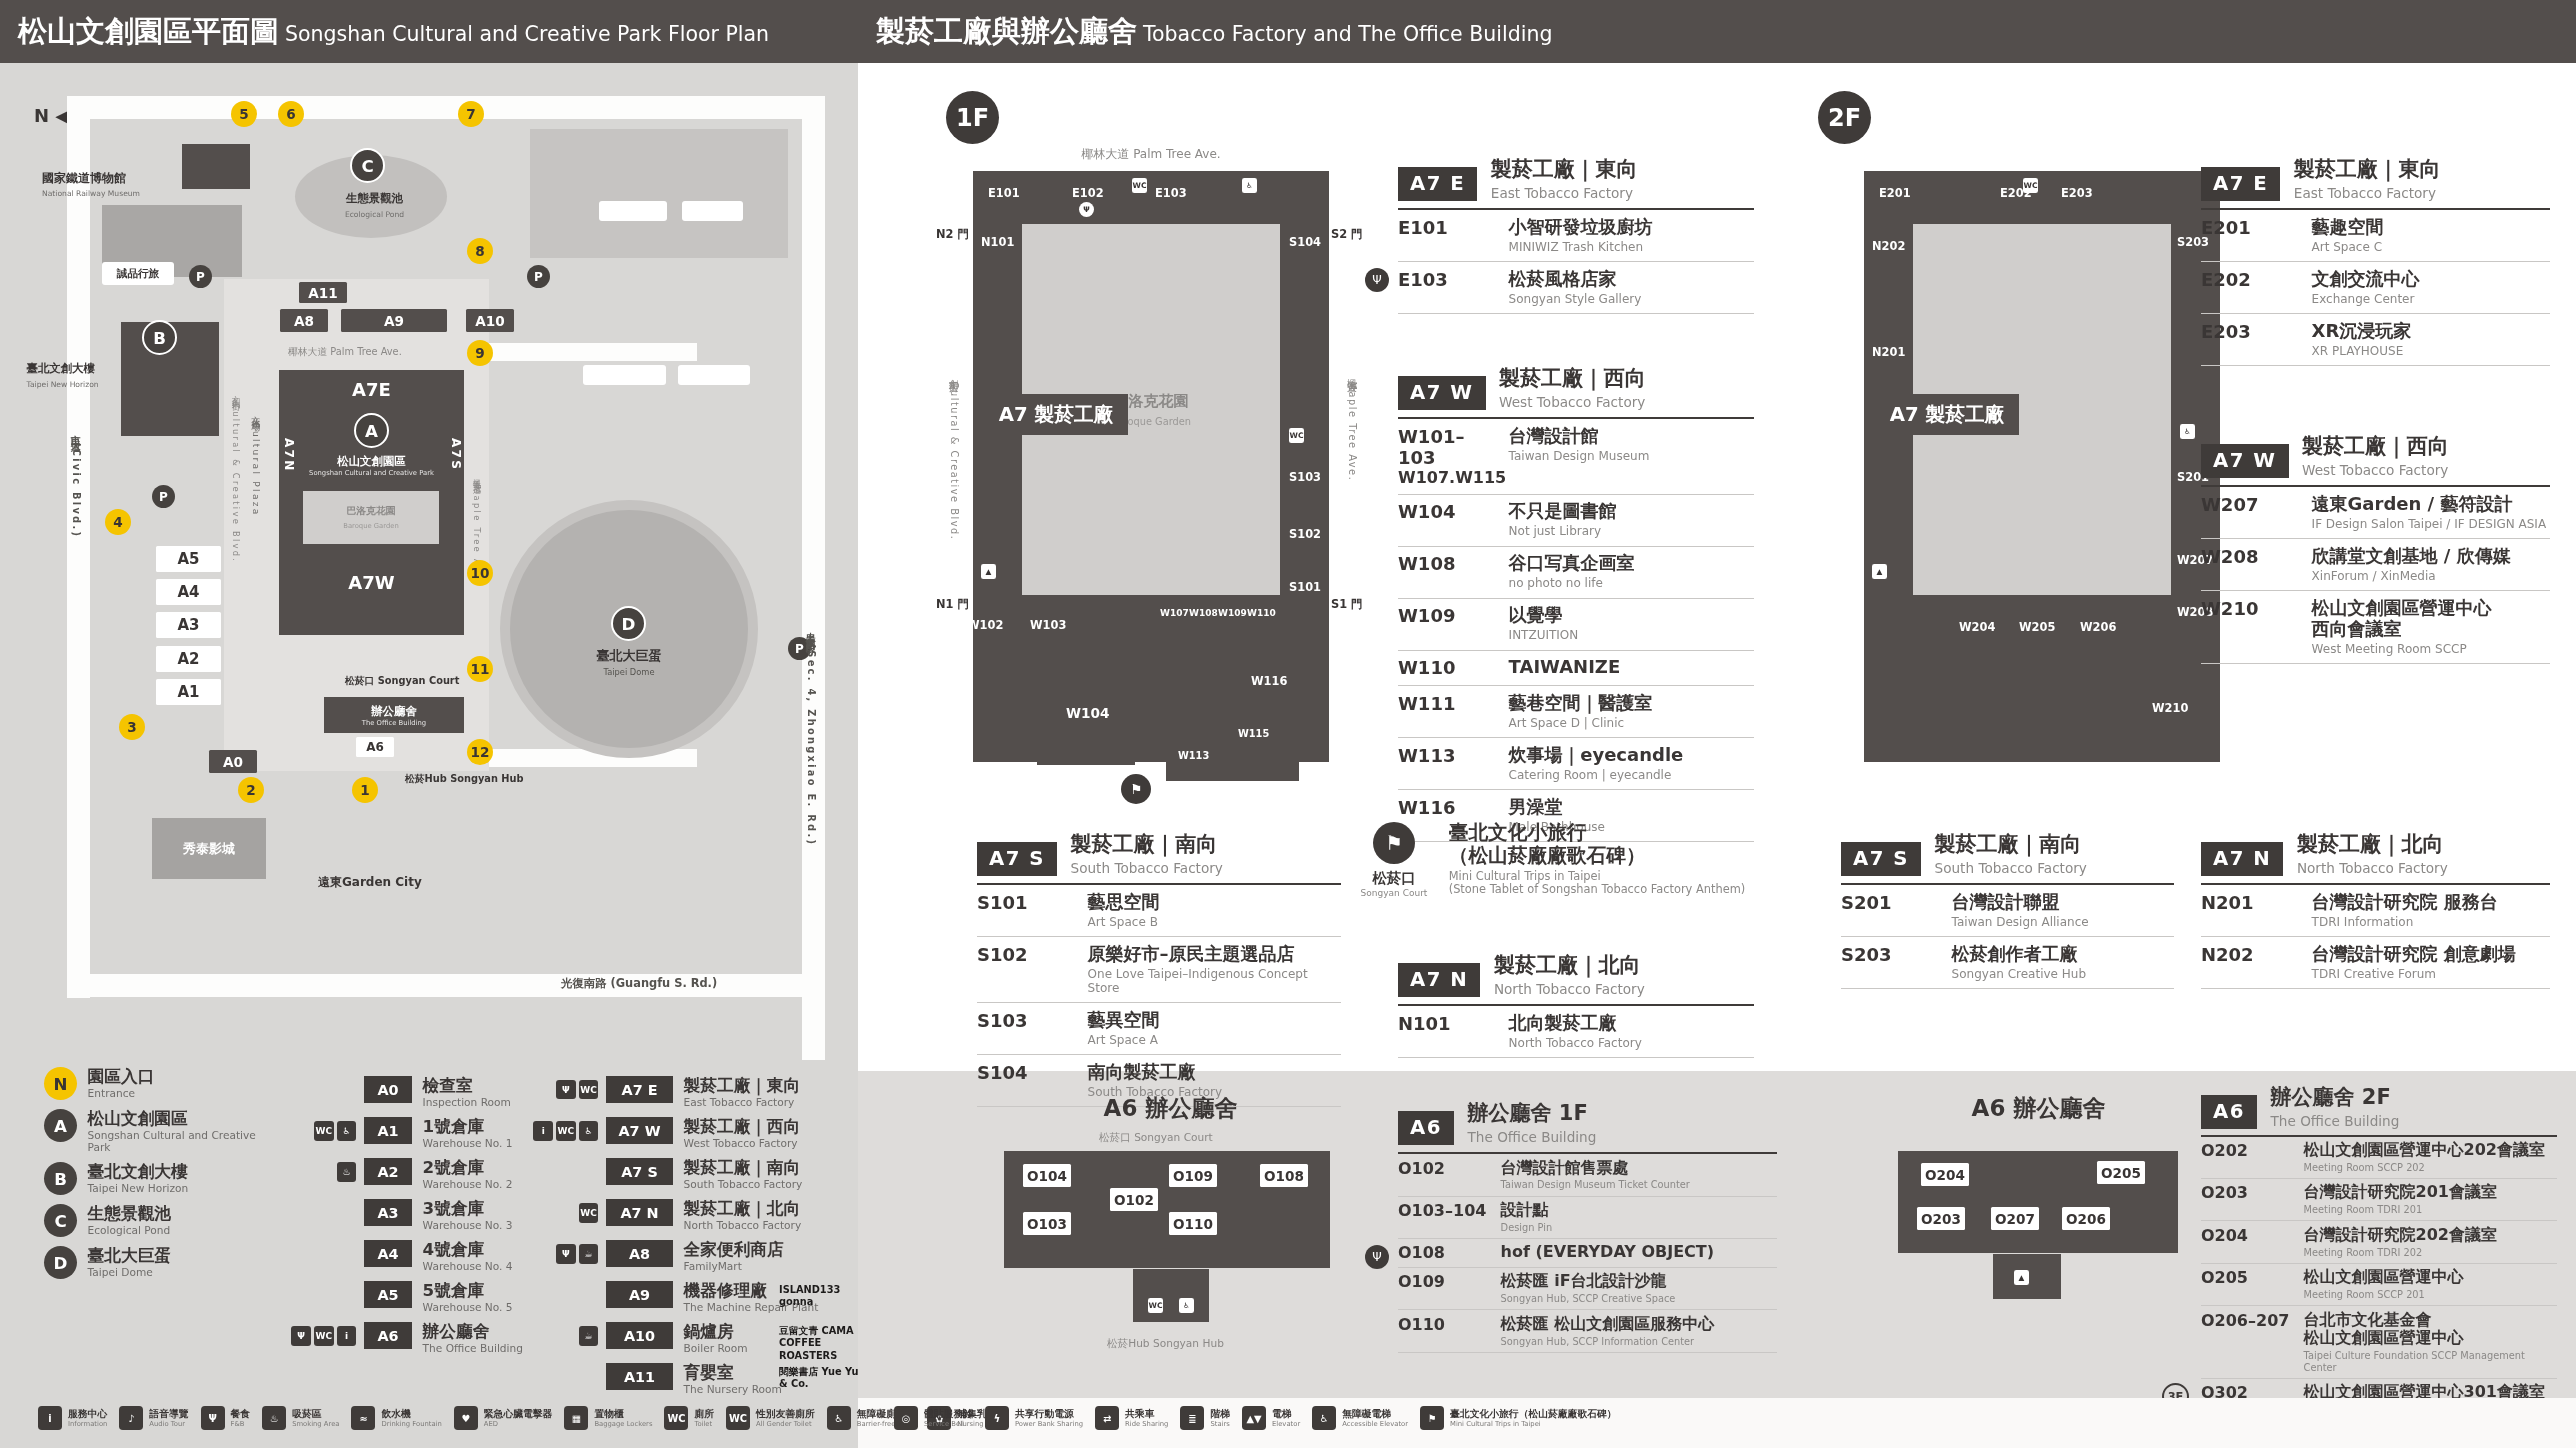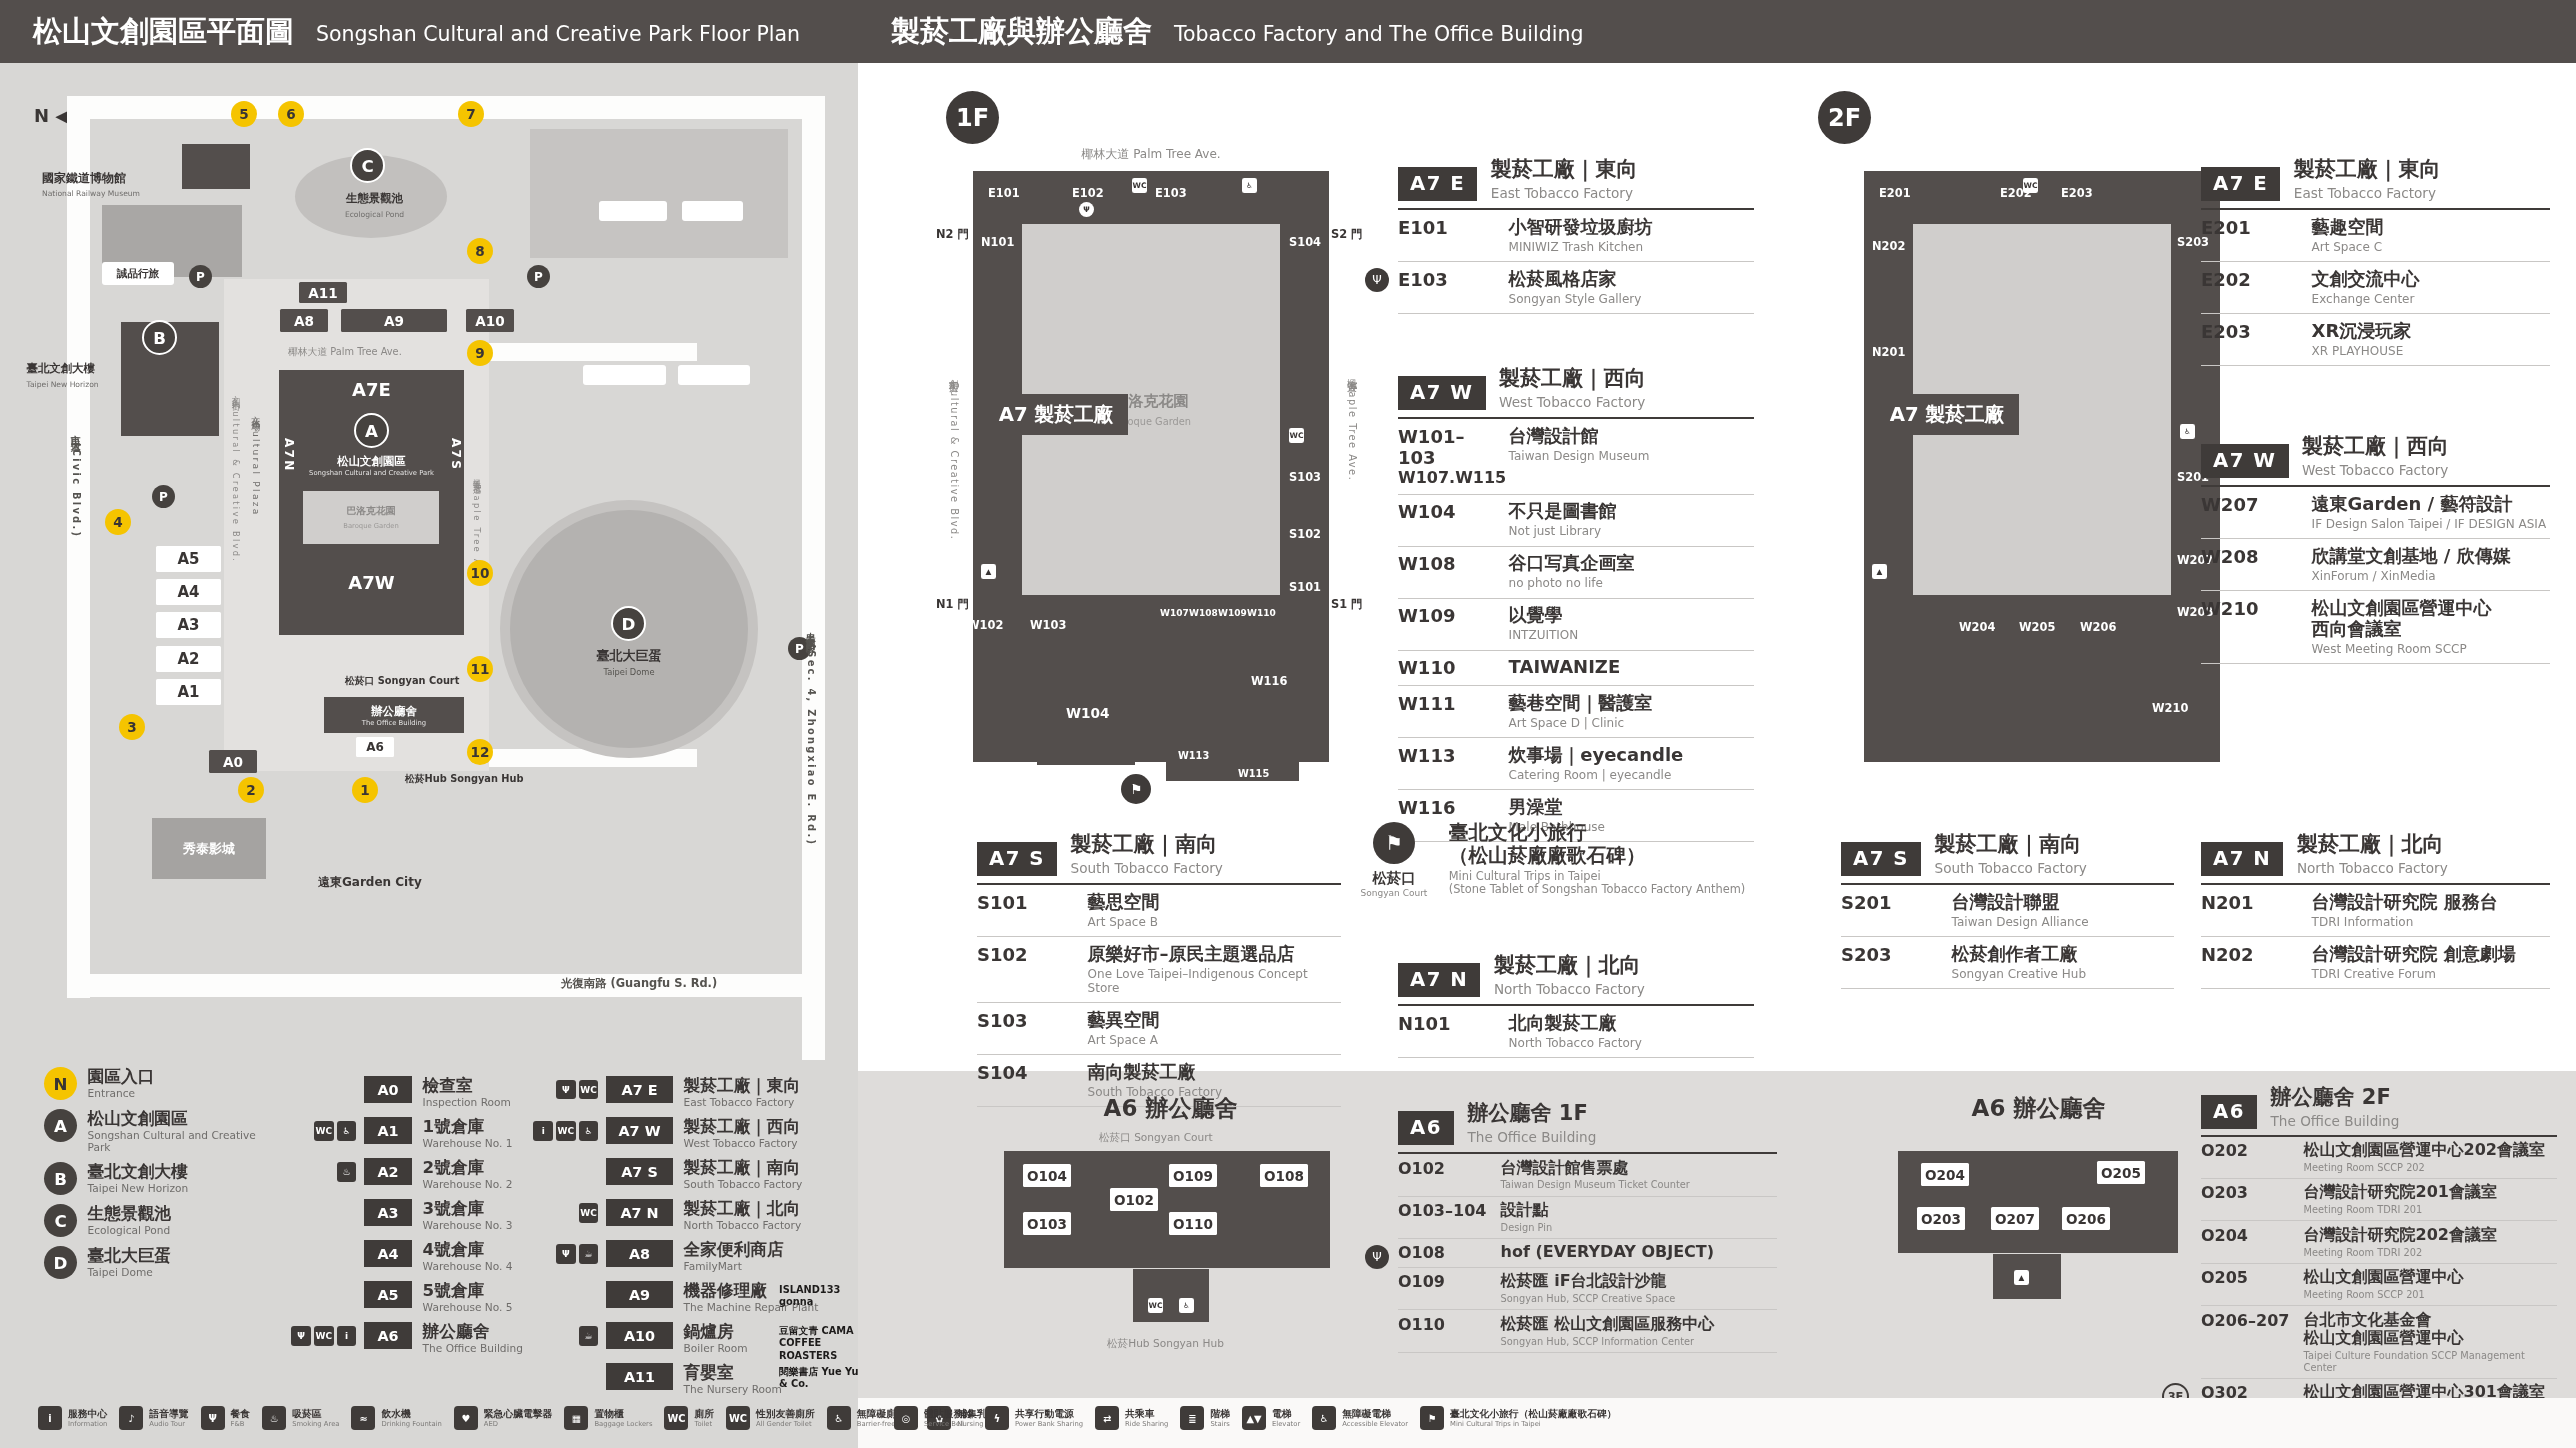--- a/index.html
+++ b/index.html
@@ -1,21 +1,21 @@
 <!DOCTYPE html>
 <html style="font-size:12px"><head>
 <meta charset="utf-8">
 <style>
   *{margin:0;padding:0;box-sizing:border-box}
   body{font-family:"DejaVu Sans","Liberation Sans",sans-serif;color:#3a3635;background:#fff}
   .page{position:relative;width:2576px;height:1449px;overflow:hidden;background:#fff}
   .abs{position:absolute}
   .dk{background:#534e4c}
   .wt{color:#fff}
-  .hdr{background:#534e4c;color:#fff;display:flex;align-items:baseline;gap:22px;padding:0 33px}
+  .hdr{background:#534e4c;color:#fff;display:flex;align-items:baseline;gap:6px;padding:0 18px}
   .hdr .zhT{font-size:29px;font-weight:700;line-height:63px}
   .hdr .enT{font-size:20.5px;font-weight:400}
   .road{background:#fdfdfc;position:absolute}
   .pin{position:absolute;background:#46423f;color:#fff;border:2.3px solid #fff;border-radius:50%;display:flex;align-items:center;justify-content:center;font-weight:700;font-size:16.7px;width:35px;height:35px}
   .ent{position:absolute;background:#f5c400;color:#393534;border-radius:50%;width:26px;height:26px;display:flex;align-items:center;justify-content:center;font-weight:700;font-size:13.6px}
   .pmark{position:absolute;background:#46423f;color:#fff;border-radius:50%;width:23px;height:23px;display:flex;align-items:center;justify-content:center;font-weight:700;font-size:12px}
   .mchip{position:absolute;background:#fff;color:#393534;font-weight:700;display:flex;align-items:center;justify-content:center;border-radius:1.5px;font-size:15px}
   .mdk{position:absolute;background:#534e4c;color:#fff;font-weight:700;display:flex;align-items:center;justify-content:center;border-radius:1.5px;font-size:13.6px}
   .mlab{position:absolute;line-height:1.2}
   .vrot{writing-mode:vertical-rl;letter-spacing:2.3px}
@@ -423,21 +423,21 @@
     <span class="rm" style="left:91px;top:474px">W103</span>
     <span class="rm" style="left:221px;top:464px;font-size:9px">W107</span>
     <span class="rm" style="left:250px;top:464px;font-size:9px">W108</span>
     <span class="rm" style="left:279px;top:464px;font-size:9px">W109</span>
     <span class="rm" style="left:308px;top:464px;font-size:9px">W110</span>
     <div class="abs dk" style="left:98px;top:523px;width:98px;height:98px"></div>
     <span class="rm" style="left:127px;top:561px;font-size:13.6px">W104</span>
     <div class="abs dk" style="left:227px;top:523px;width:133px;height:114px"></div>
     <span class="rm" style="left:312px;top:530px">W116</span>
     <span class="rm" style="left:239px;top:606px;font-size:9.8px">W113</span>
-    <span class="rm" style="left:299px;top:624px;font-size:9.8px">W115</span>
+    <span class="rm" style="left:299px;top:584px;font-size:9.8px">W115</span>
     <span class="gate" style="left:-3px;top:83px">N2 門</span>
     <span class="gate" style="left:-3px;top:453px">N1 門</span>
     <span class="gate" style="left:392px;top:83px">S2 門</span>
     <span class="gate" style="left:392px;top:453px">S1 門</span>
     <span class="vstreet" style="left:7.6px;top:227px">文創大街 Cultural &amp; Creative Blvd.</span>
     <span class="vstreet" style="left:406px;top:227px">楓香大道 Maple Tree Ave.</span>
     <span class="micon" style="left:193px;top:34px">WC</span>
     <span class="micon" style="left:303px;top:34px">♿</span>
     <span class="micon" style="left:42px;top:420px">▲</span>
     <span class="micon" style="left:350px;top:284px">WC</span>

